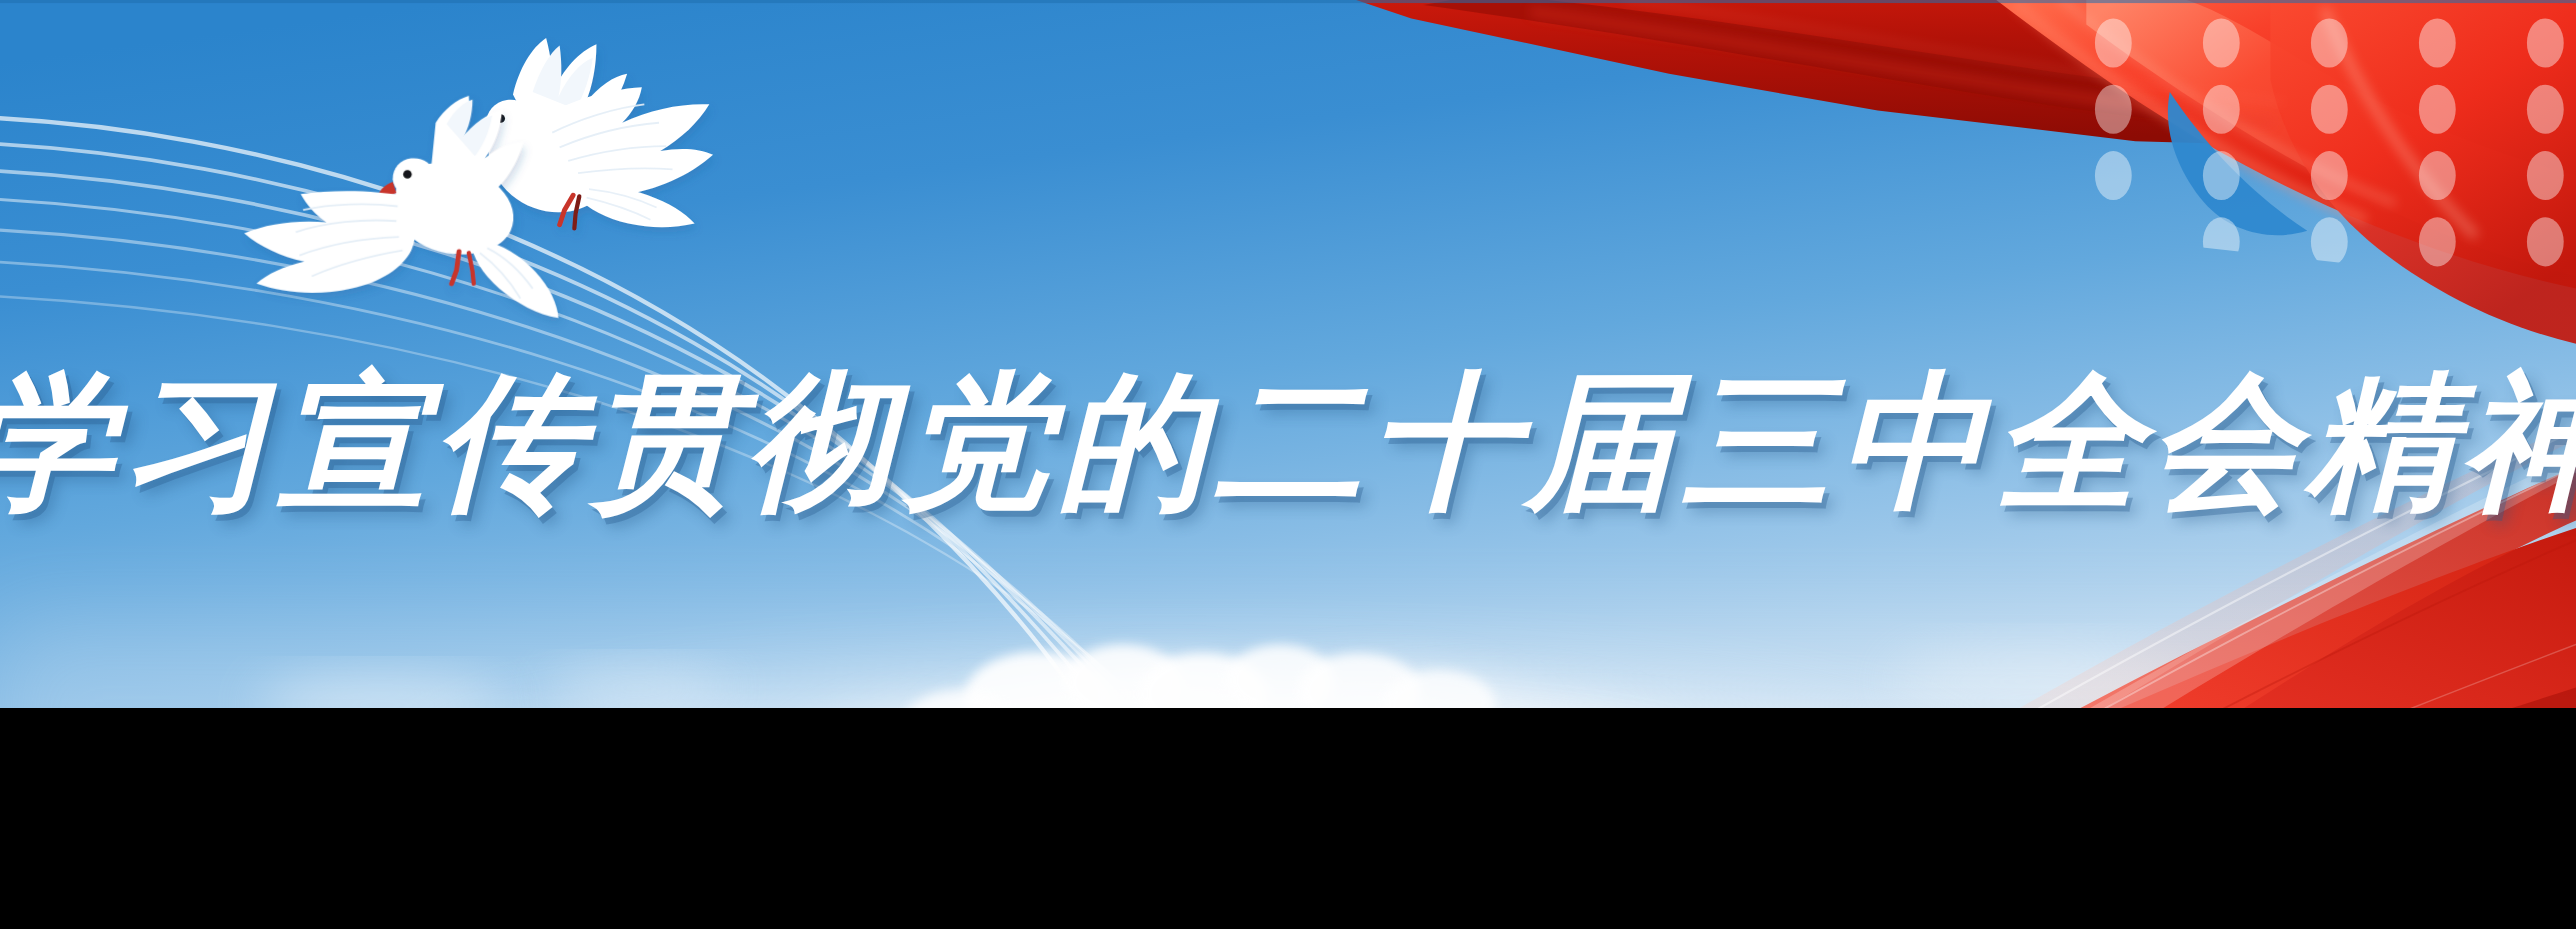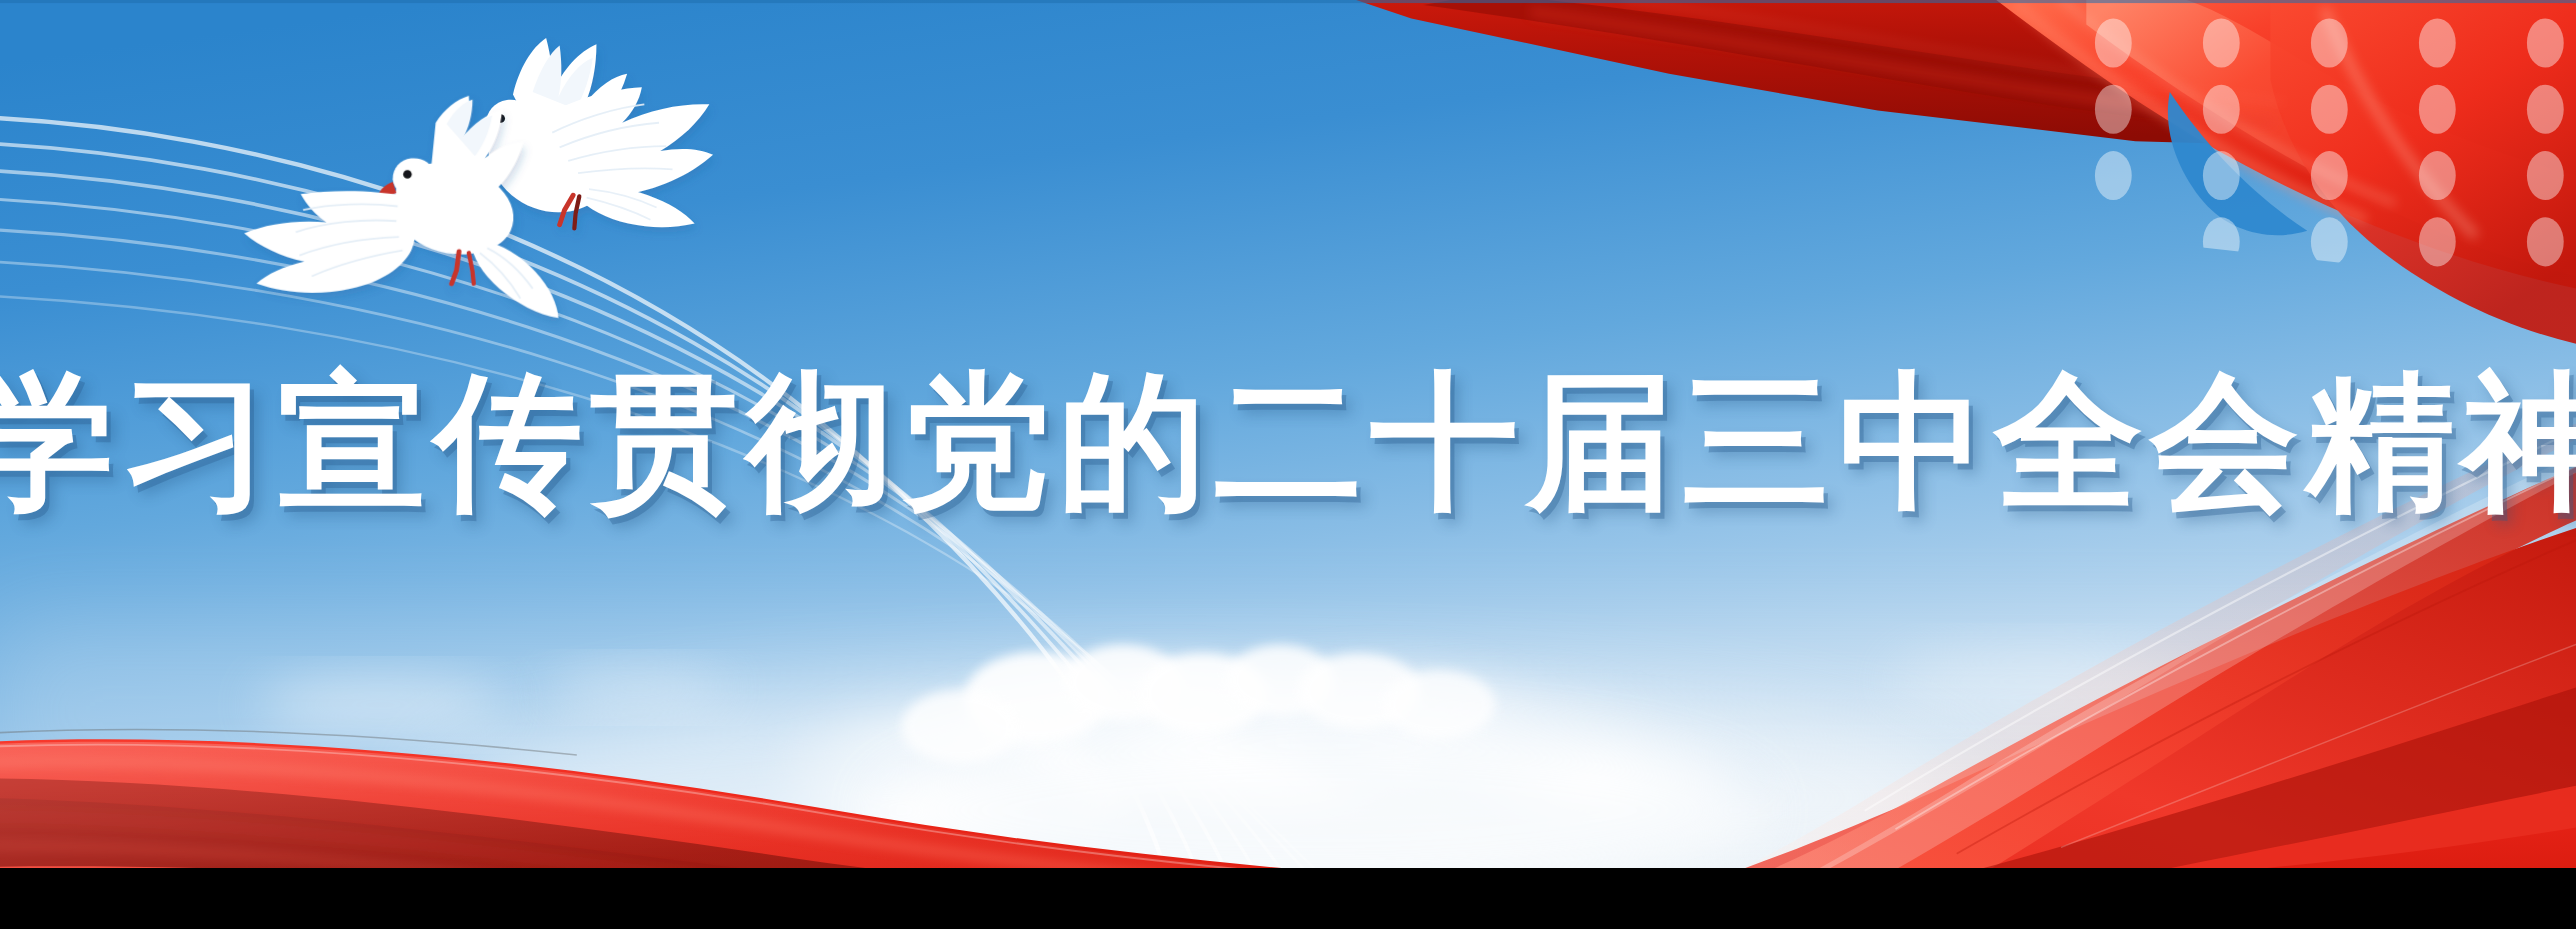--- a/index.html
+++ b/index.html
@@ -4,25 +4,26 @@
 <title>Banner</title>
 <style>
   html, body {
     margin: 0;
     padding: 0;
     background: #000;
   }
   #banner {
     position: relative;
     width: 2576px;
-    height: 868px;
+    height: 708px;
     overflow: hidden;
     font-family: "Liberation Serif", "DejaVu Serif", serif;
     background: #6d28d9;
     user-select: none;
+    font-style: italic;
   }
   #banner svg.layer {
     position: absolute;
     top: 0;
     left: 0;
     width: 2576px;
     height: 930px;
     display: block;
   }
   #title-layer {

